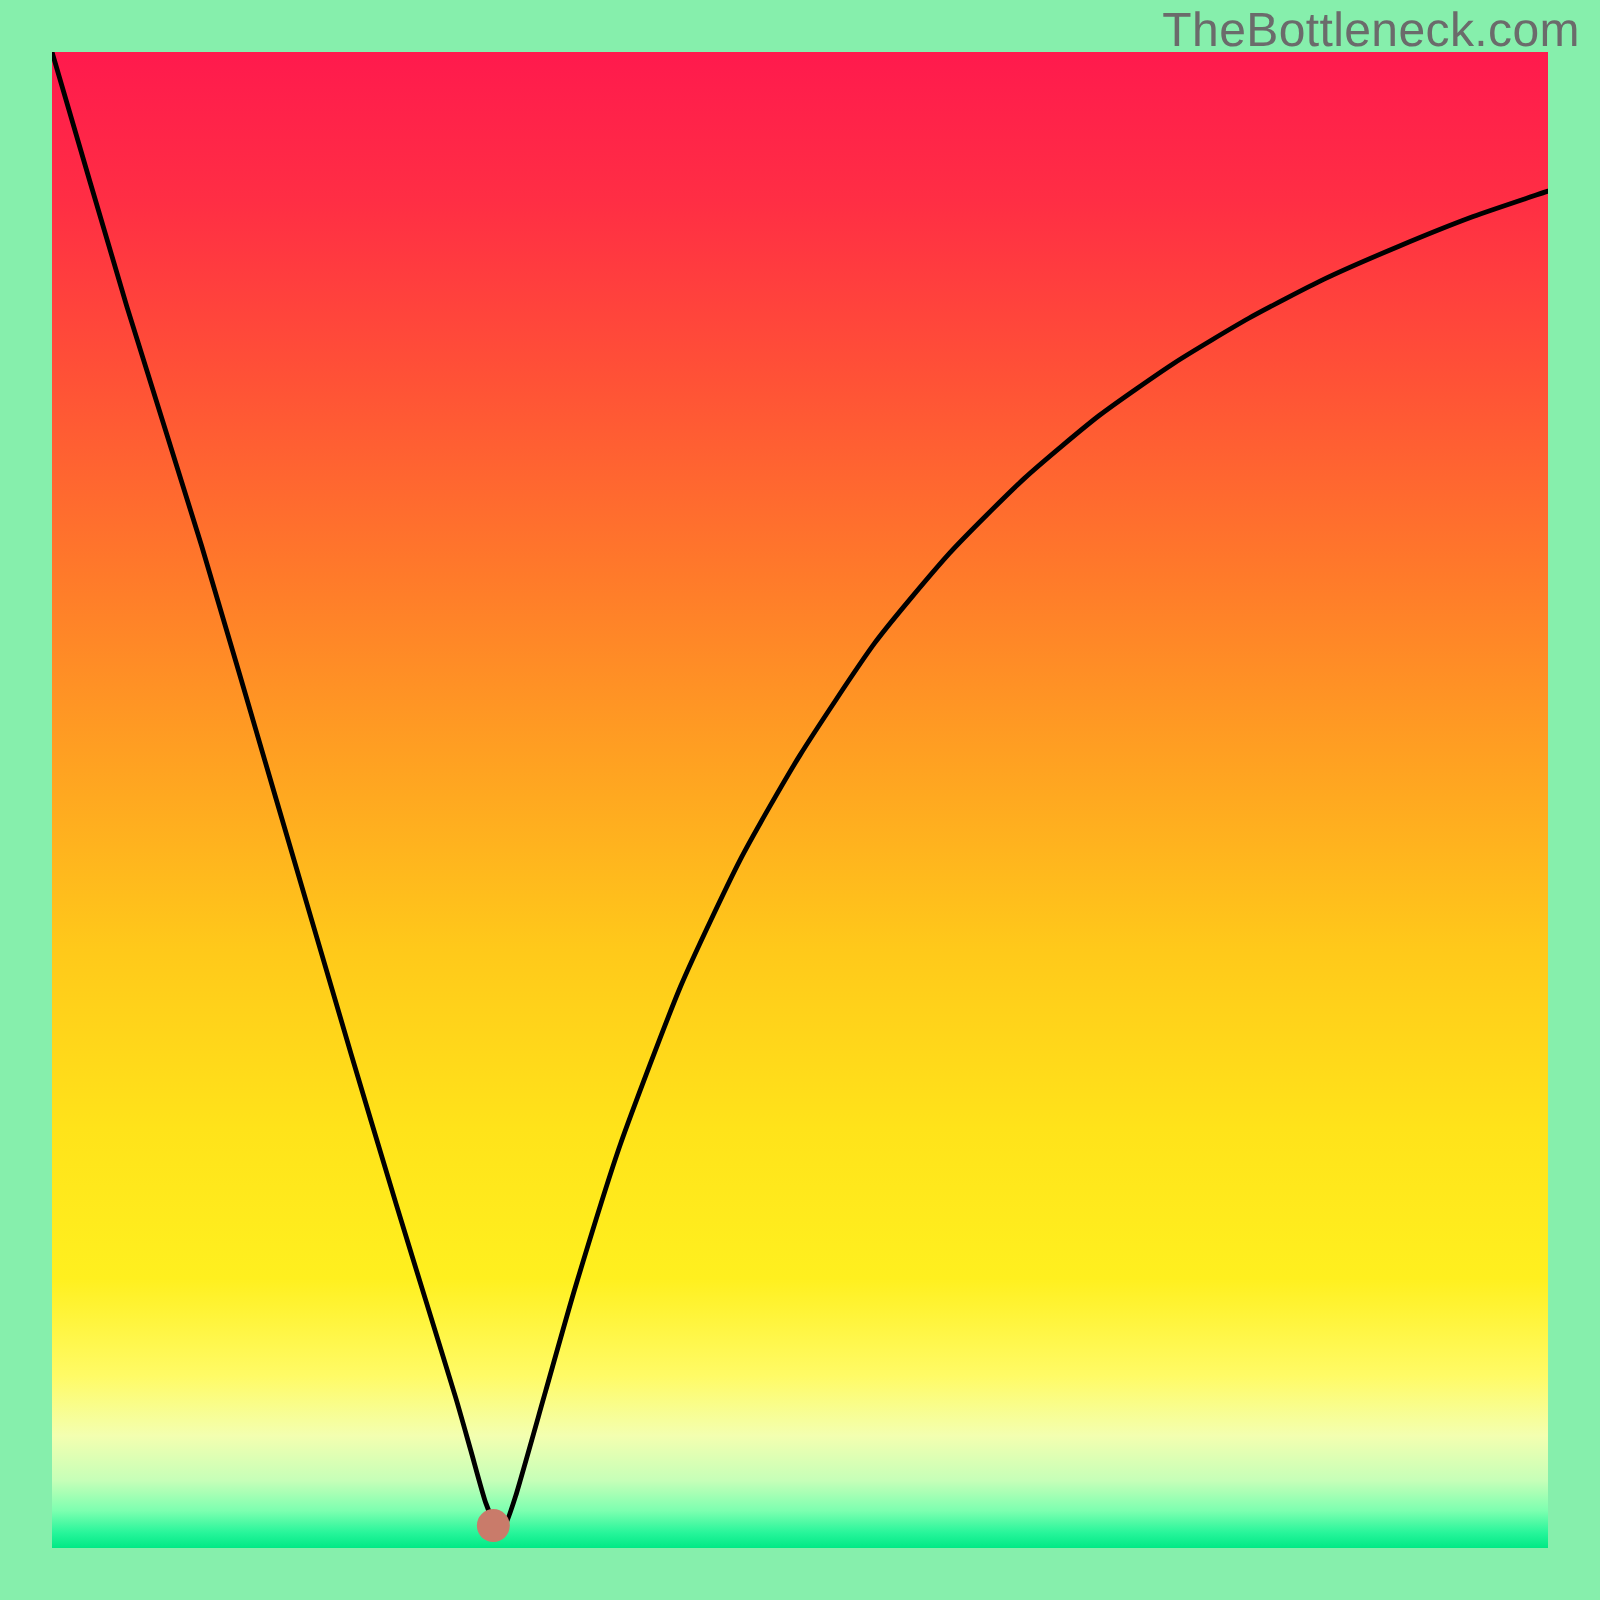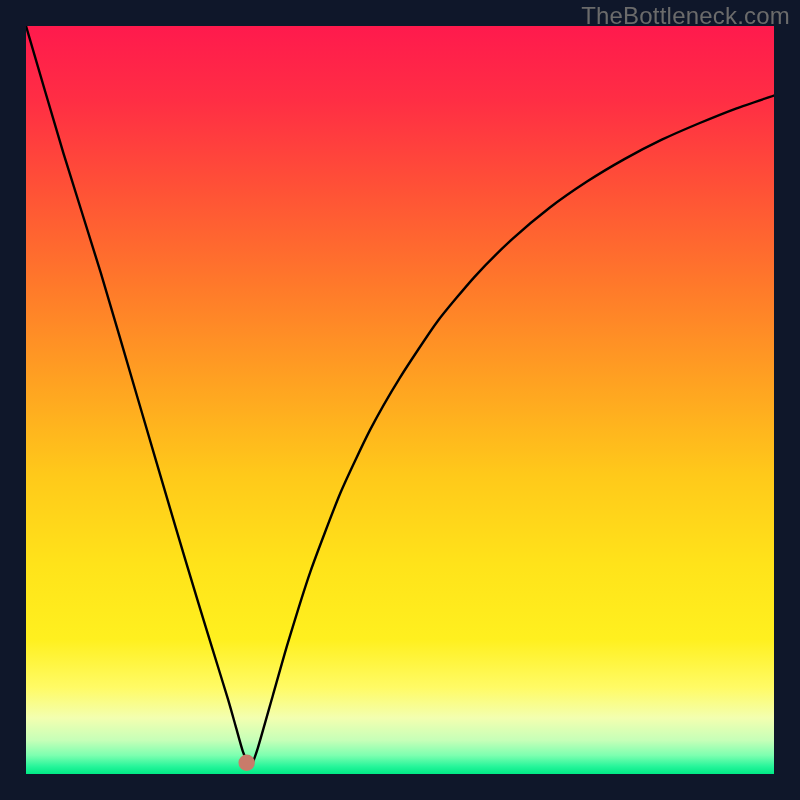--- a/index.html
+++ b/index.html
@@ -10,21 +10,21 @@
     background: #000;
     overflow: hidden;
     font-family: Arial, Helvetica, sans-serif;
   }
   .frame {
     position: absolute;
     top: 0;
     left: 0;
     width: 800px;
     height: 800px;
-    background: #0f172a;
+    background: #86efac;
   }
   .plot {
     position: absolute;
     top: 26px;
     left: 26px;
     width: 748px;
     height: 748px;
     overflow: hidden;
   }
   .watermark {

